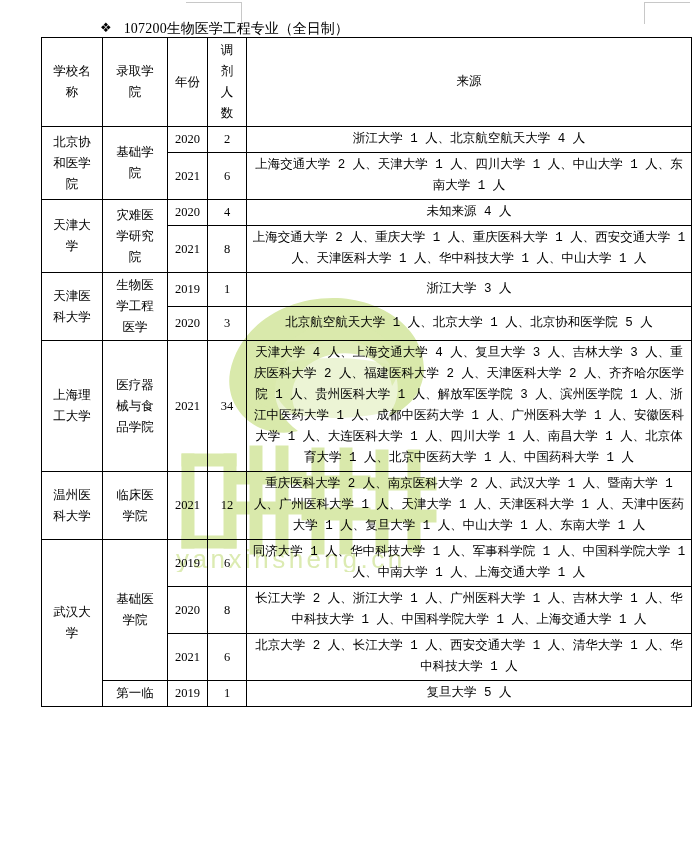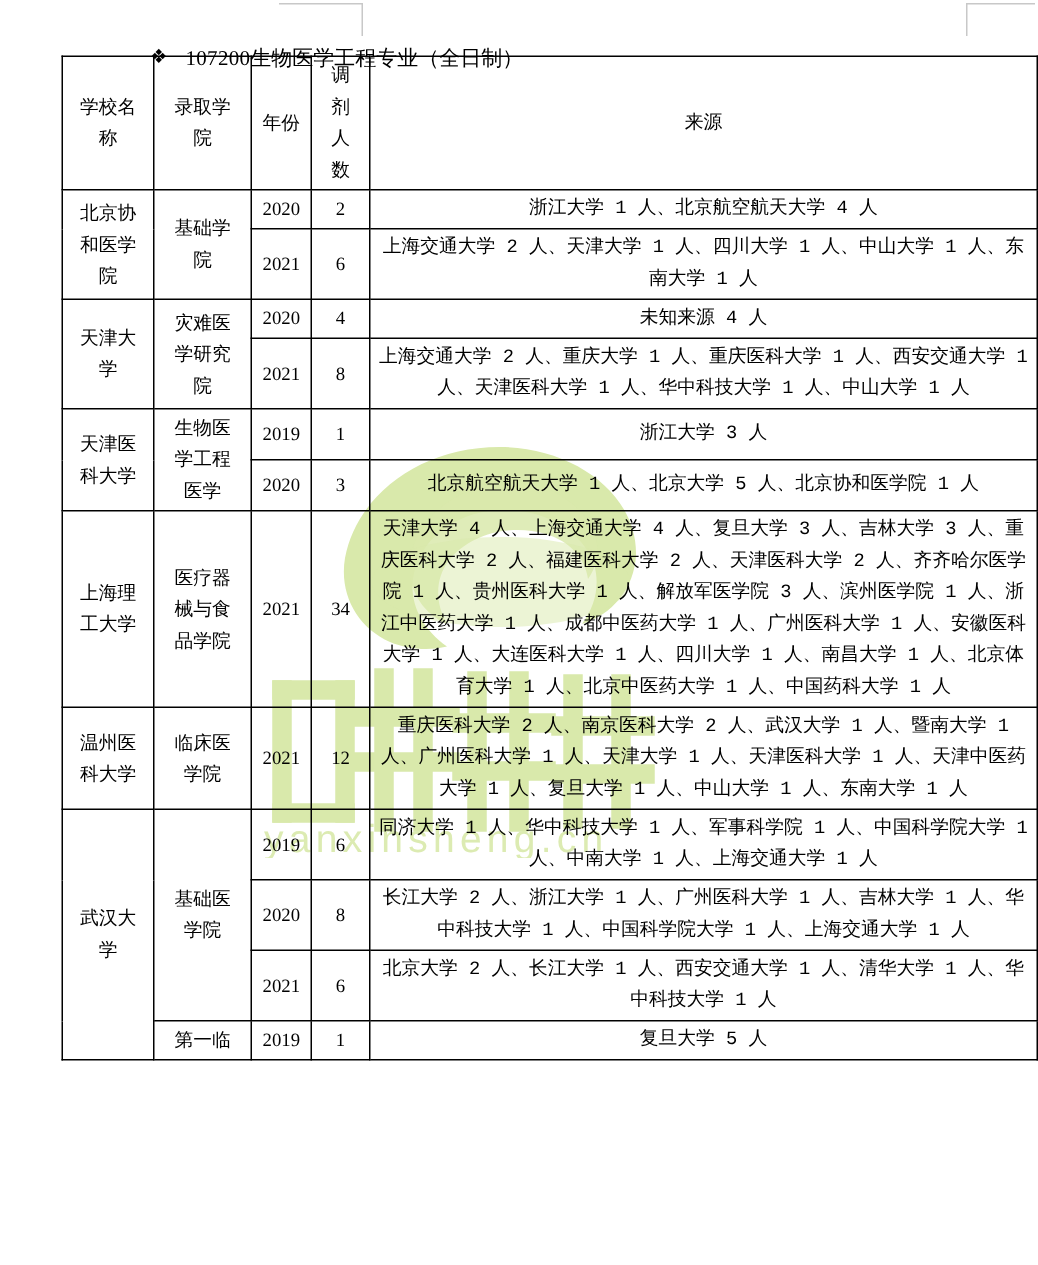--- a/index.html
+++ b/index.html
@@ -48,21 +48,21 @@
     pointer-events: none;
     z-index: 0;
     text-decoration: underline;
   }
   #watermark svg { display: block; width: 100%; height: 100%; }
 
   
   .doc-heading {
     position: absolute;
     left: 100px;
-    top: 28px;
+    top: 18px;
     font-size: 14px;
     line-height: 20px;
     white-space: nowrap;
     z-index: 3;
   }
   .doc-heading .bullet {
     display: inline-block;
     margin-right: 12px;
     font-size: 13px;
     vertical-align: 1px;
@@ -248,21 +248,21 @@
           <span class="vstack">学工程</span>
           <span class="vstack">医学</span>
         </td>
         <td>2019</td>
         <td>1</td>
         <td class="src">浙江大学 3 人</td>
       </tr>
       <tr>
         <td>2020</td>
         <td>3</td>
-        <td class="src multi">北京航空航天大学 1 人、北京大学 5 人、北京协和医学院 1 人</td>
+        <td class="src multi">北京航空航天大学 1 人、北京大学 1 人、北京协和医学院 5 人</td>
       </tr>
       <tr>
         <td>
           <span class="vstack">上海理</span>
           <span class="vstack">工大学</span>
         </td>
         <td>
           <span class="vstack">医疗器</span>
           <span class="vstack">械与食</span>
           <span class="vstack">品学院</span>

